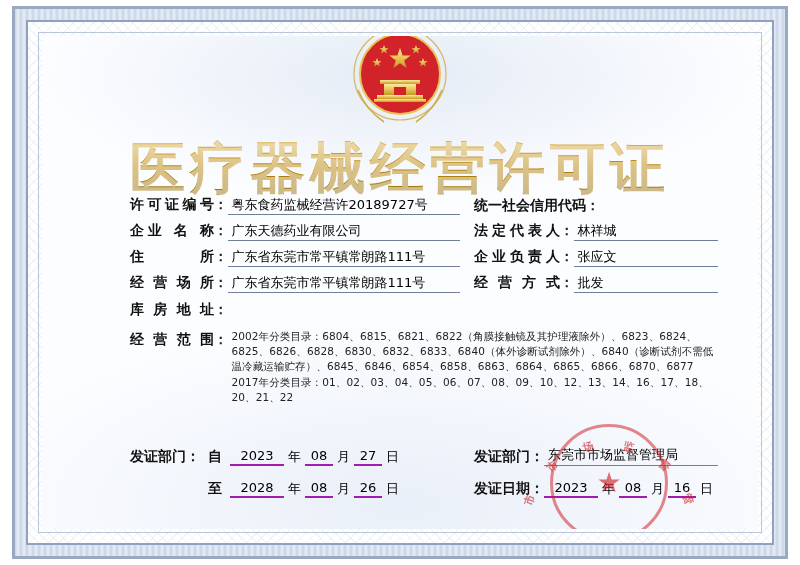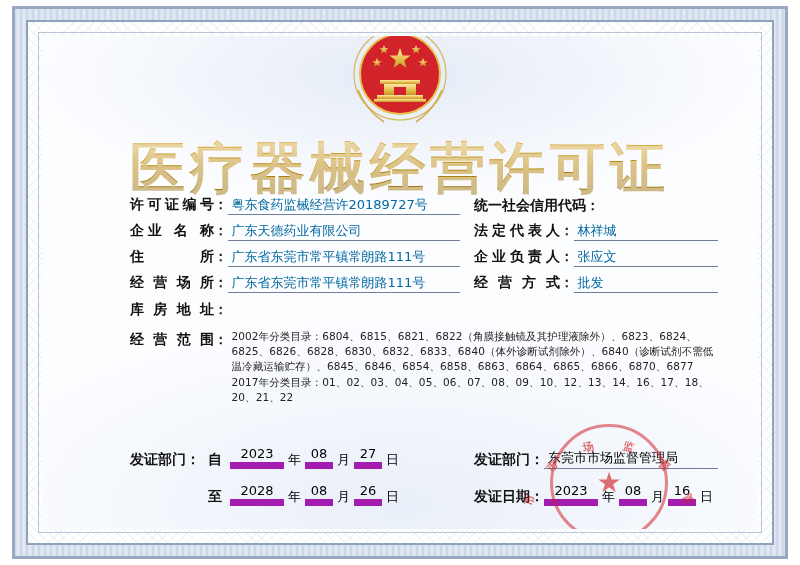--- a/index.html
+++ b/index.html
@@ -124,21 +124,21 @@
     min-height: 19px;
   }
   .lbl {
     font-weight: bold;
     color: #111;
     font-size: 14px;
     white-space: nowrap;
   }
   .colon { font-weight: bold; }
   .val {
-    color: #0369a1;
+    color: #000000;
     font-size: 13px;
     border-bottom: 1px solid #6f7f99;
     flex: 1;
     padding: 0 4px 1px 4px;
     line-height: 17px;
   }
 
   .col-left { width: 330px; display: flex; }
   .col-right { flex: 1; display: flex; margin-left: 14px; }
 
@@ -181,21 +181,21 @@
     font-size: 13.5px;
   }
   .brow {
     display: flex;
     align-items: flex-end;
     margin-bottom: 14px;
   }
   .bl { width: 330px; display: flex; align-items: flex-end; }
   .br { flex: 1; display: flex; align-items: flex-end; margin-left: 14px; }
   .date-seg {
-    border-bottom: 7px solid #a21caf;
+    border-bottom: 2px solid #a21caf;
     text-align: center;
     padding-bottom: 1px;
     font-size: 13px;
   }
   .y { width: 54px; }
   .m { width: 28px; }
   .d { width: 28px; }
   .unit { padding: 0 4px; font-size: 13px; }
   .vline {
     border-bottom: 1px solid #6f7f99;

